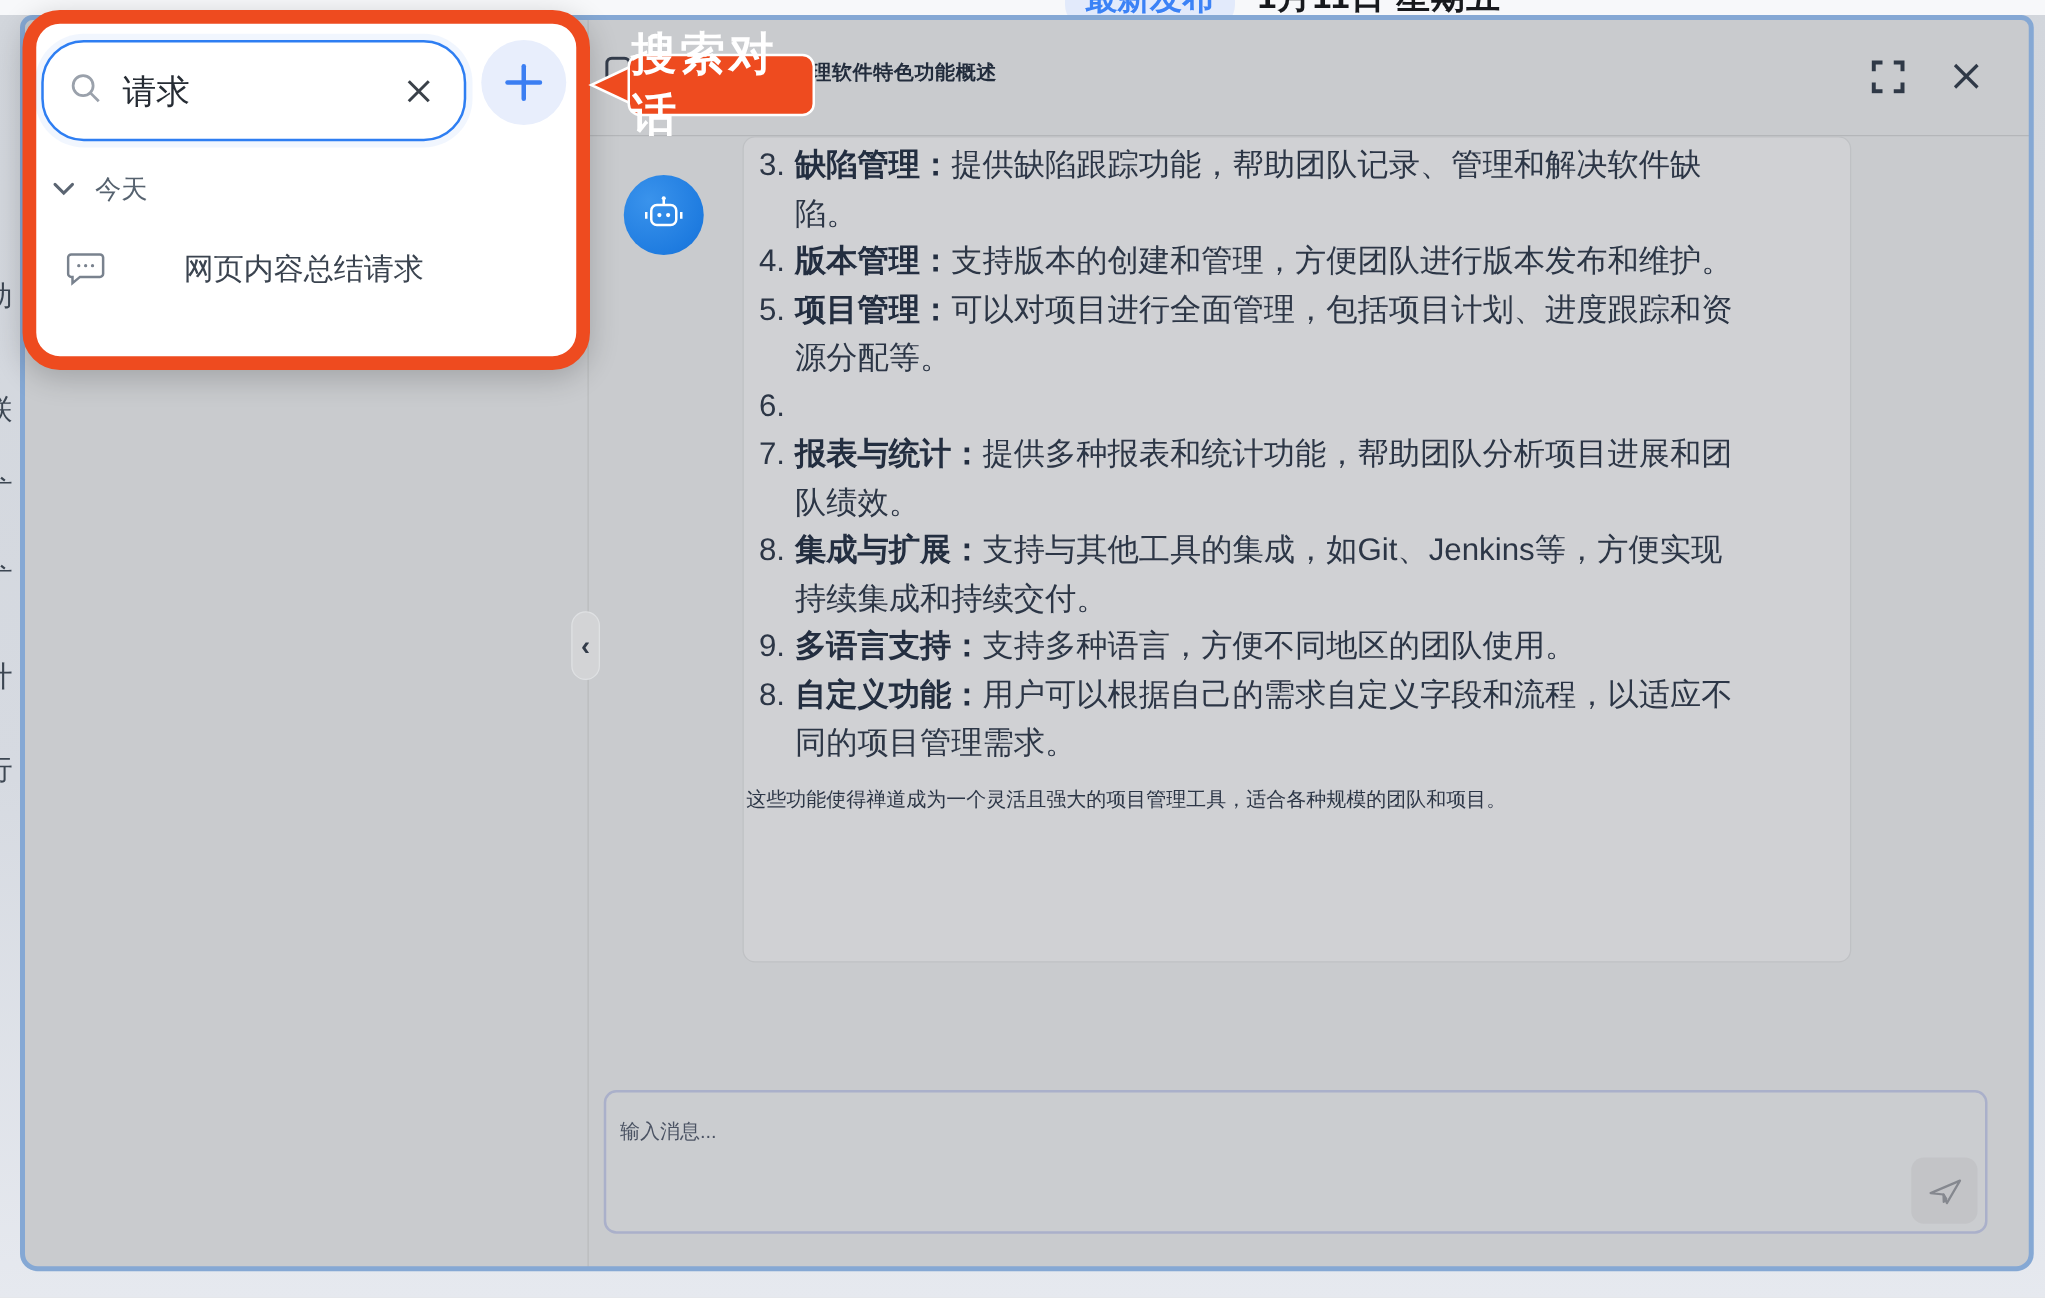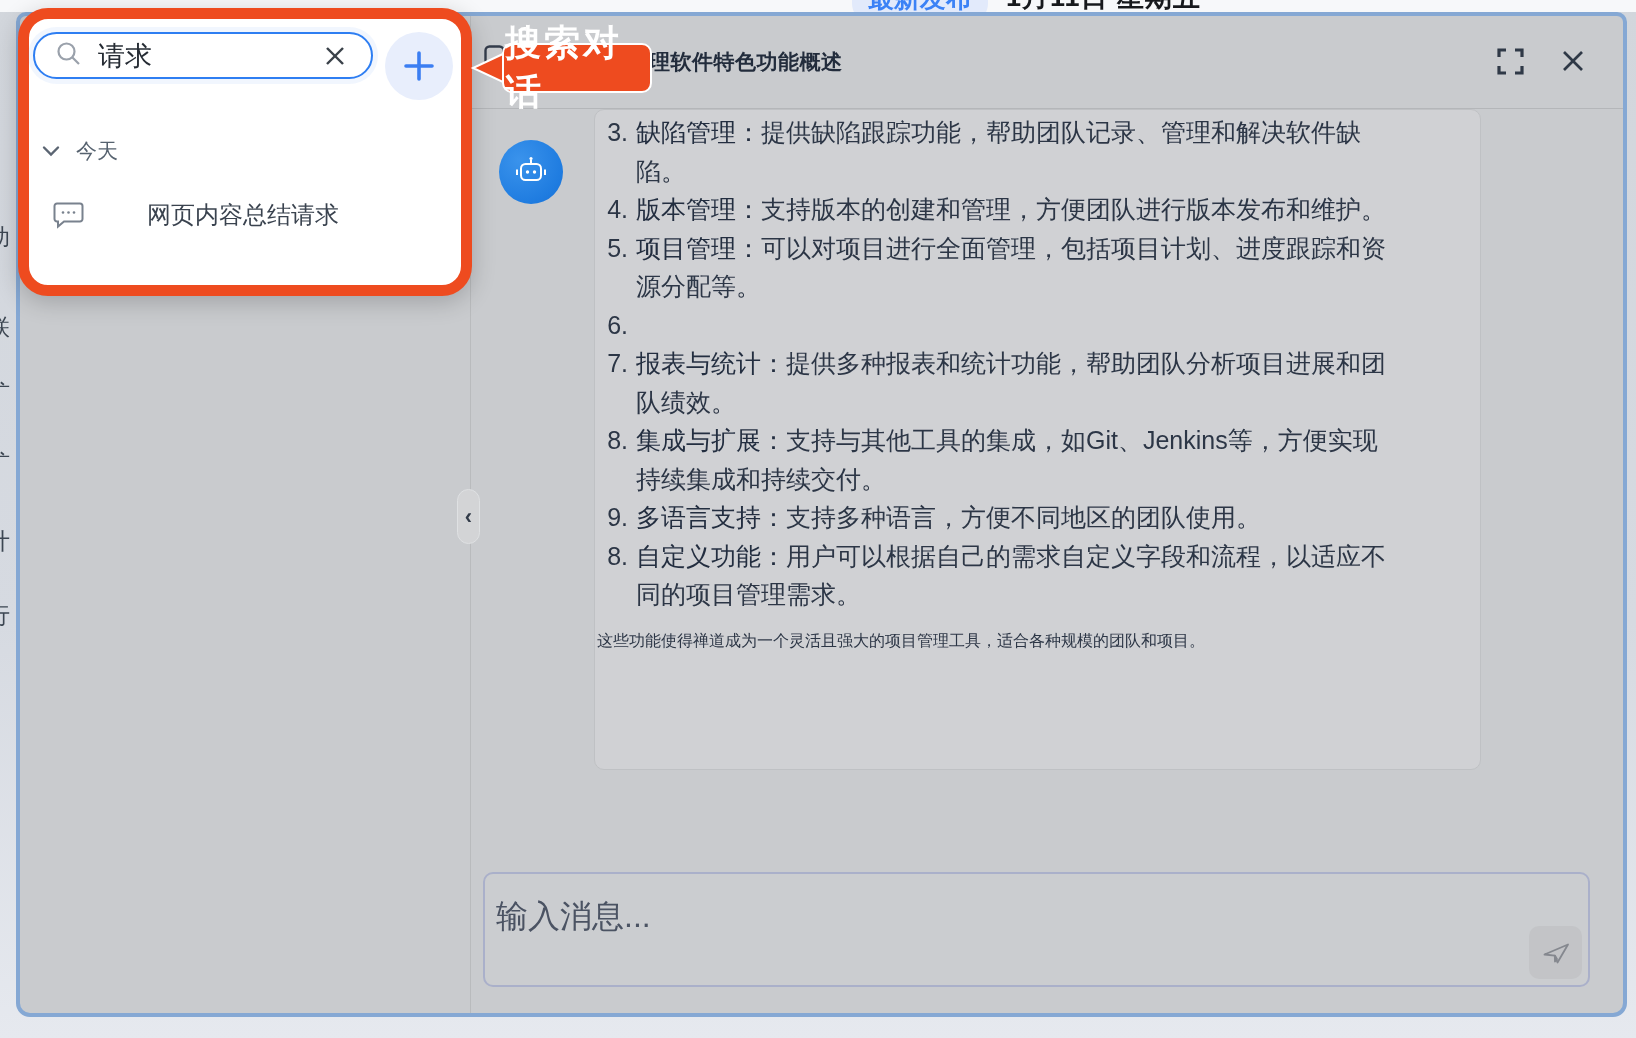--- a/index.html
+++ b/index.html
@@ -21,54 +21,54 @@
     background:#c9cbce; border:4px solid #85a8d4; border-radius:10px 10px 14px 14px; z-index:1; }
   .left-strip { position:absolute; left:0; top:12px; width:16px; height:1005px;
     overflow:hidden; z-index:0; }
   .edge-frag { position:absolute; left:-13px; width:30px; font-size:23px; color:#3c4652; }
   
   .dialog-edge { position:absolute; left:470px; top:16px; width:1px; height:997px;
     background:rgba(0,0,0,.08); z-index:2; }
   .header-divider { position:absolute; left:471px; top:108px; width:1152px; height:1px;
     background:rgba(0,0,0,.10); z-index:2; }
   .win-icon { position:absolute; left:484px; top:45px; width:21px; height:21px; z-index:3; }
-  .chat-title { position:absolute; left:649px; top:48px; font-size:21px; font-weight:bold;
+  .chat-title { position:absolute; left:649px; top:48px; font-size:16px; font-weight:bold;
     color:#222c3c; letter-spacing:0.5px; z-index:3; white-space:nowrap; }
   .header-btn { position:absolute; top:45px; width:32px; height:32px; display:flex;
     align-items:center; justify-content:center; z-index:3; cursor:pointer; }
   .btn-fullscreen { left:1494px; }
   .btn-close { left:1557px; }
   
   .avatar { position:absolute; left:499px; top:140px; width:64px; height:64px;
     border-radius:50%; background:radial-gradient(circle at 32% 32%, #3a93ec 0%, #1f7ce0 70%, #176fd6 100%);
     display:flex; align-items:center; justify-content:center; z-index:3; }
   .bubble { position:absolute; left:594px; top:109px; width:887px; height:661px;
     background:#d0d1d4; border:1px solid #bfc1c4; border-radius:10px;
     padding:3px 0 0 1px; z-index:3; color:#2c3646; }
   .li-row { display:flex; font-size:25px; line-height:38.5px; }
   .li-num { flex:none; width:32px; text-align:right; margin-right:8px; }
   .li-body { width:757px; }
-  .li-label { font-weight:normal; color:#232e40; }
+  .li-label { font-weight:bold; color:#232e40; }
   .closing { margin-left:1px; width:802px; font-size:16px; line-height:54px; }
   .collapse { position:absolute; left:457px; top:489px; width:23px; height:55px;
     background:#d3d4d6; border:1px solid #dfe1e3; border-radius:12px;
     display:flex; align-items:center; justify-content:center; z-index:4; cursor:pointer;
     color:#323b49; font-size:22px; font-weight:bold; }
   
   .chat-input { position:absolute; left:483px; top:872px; width:1107px; height:115px;
     border:2px solid #aab0ca; border-radius:10px; background:#cbcdd0; z-index:3; }
-  .placeholder { position:absolute; left:11px; top:21px; font-size:32px; color:#4b5363;text-align:center; }
+  .placeholder { position:absolute; left:11px; top:21px; font-size:16px; color:#4b5363;text-align:center; }
   .send-btn { position:absolute; right:6px; bottom:6px; width:53px; height:53px;
     border-radius:10px; background:#c3c4c7; display:flex; align-items:center;
     justify-content:center; cursor:pointer; }
   
   .search-panel { position:absolute; left:18px; top:8px; width:454px; height:288px;
     background:#ffffff; border:11px solid #ee4b1f; border-radius:30px;
     box-shadow:0 6px 24px rgba(0,0,0,.20); z-index:10; }
-  .search-pill { position:absolute; left:4px; top:13px; width:340px; height:47px;
+  .search-pill { position:absolute; left:4px; top:13px; width:340px; height:81px;
     border:2.5px solid #2e7ef2; border-radius:34px; background:#fff;
     box-shadow:0 0 0 5px rgba(59,130,246,.07);
     display:flex; align-items:center; }
   .search-value { margin-left:16px; font-size:27px; color:#262c34; }
   .mag { margin-left:20px; flex:none; }
   .clear-btn { position:absolute; right:22px; top:50%; transform:translateY(-50%);
     width:28px; height:28px; display:flex; align-items:center; justify-content:center; cursor:pointer; }
   .add-btn { position:absolute; left:356px; top:13px; width:68px; height:68px;
     border-radius:50%; background:#e8eefc; display:flex; align-items:center;
     justify-content:center; cursor:pointer; }

